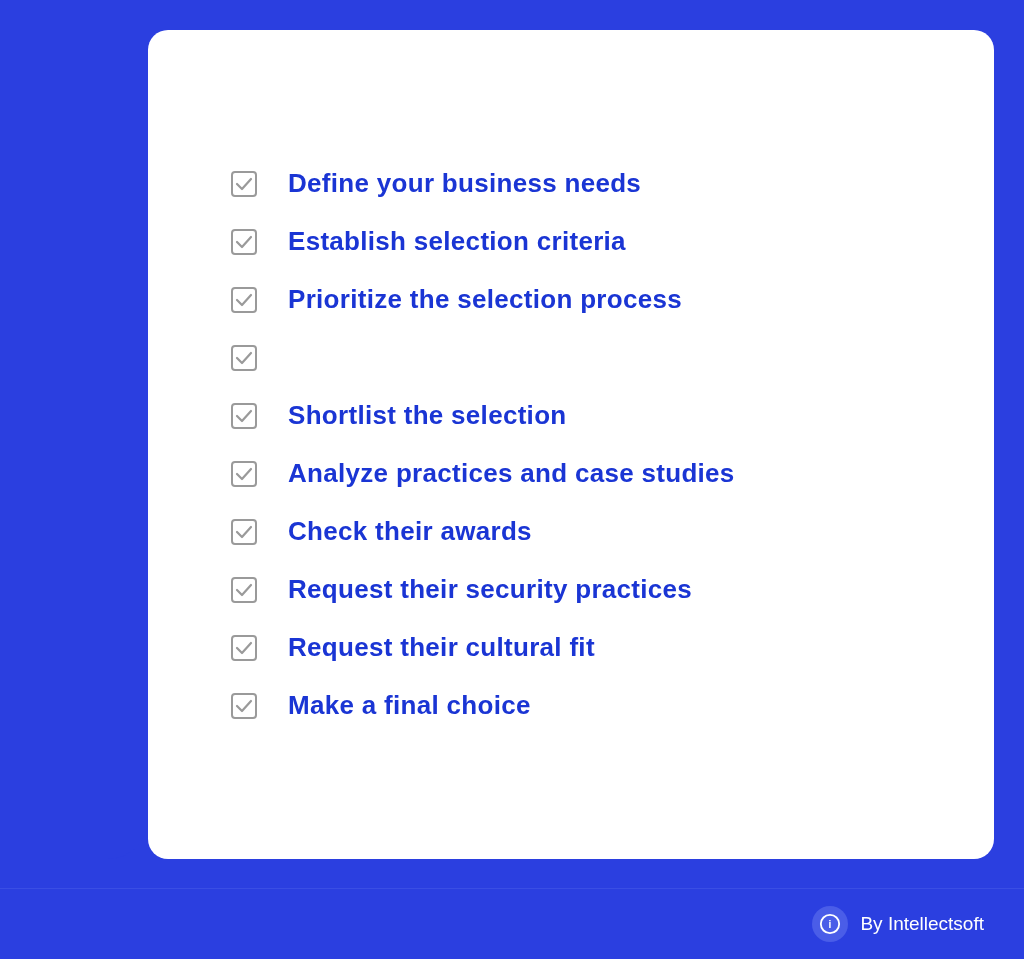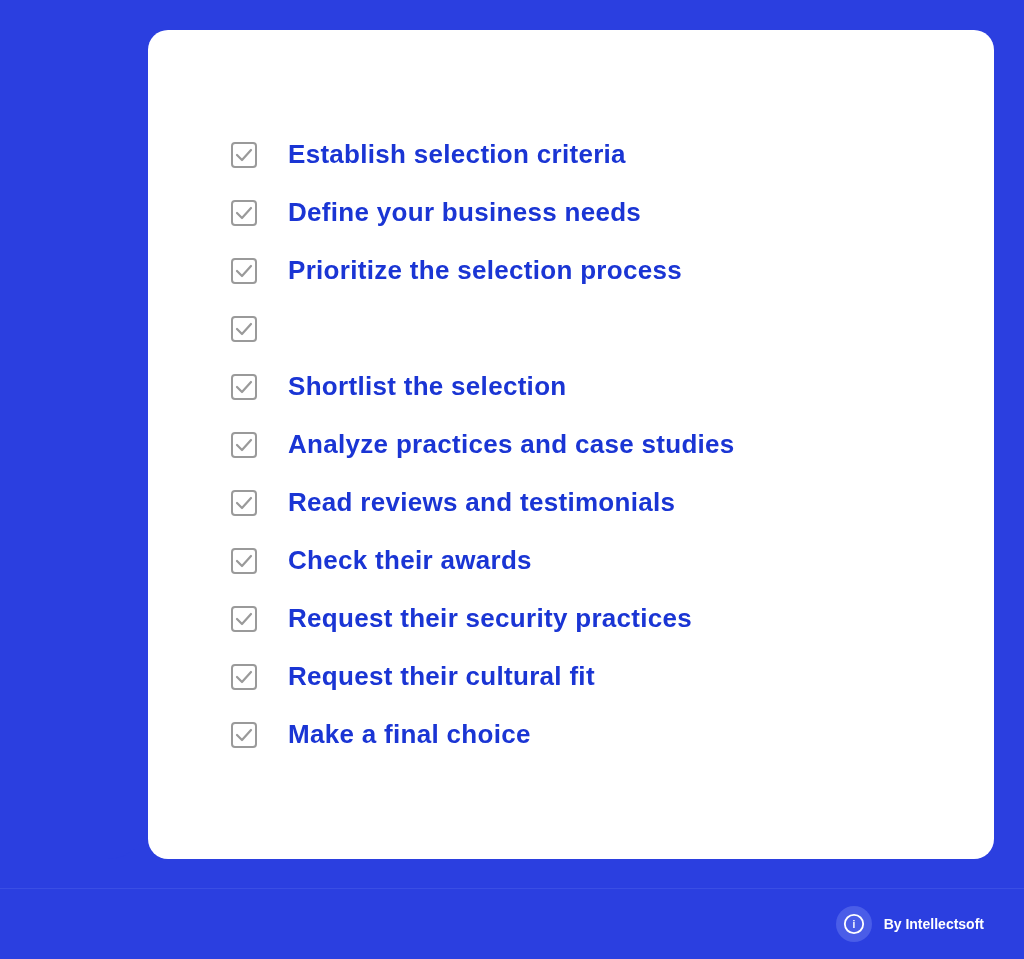--- a/index.html
+++ b/index.html
@@ -101,22 +101,22 @@
     }
 
     .footer-logo svg {
       width: 22px;
       height: 22px;
       fill: white;
     }
 
     .footer-text {
       color: #ffffff;
-      font-size: 14px;
-      font-weight: 700;
+      font-size: 19px;
+      font-weight: 400;
     }
 
     .divider-line {
       position: absolute;
       bottom: 70px;
       left: 0;
       right: 0;
       height: 1px;
       background-color: #4a5de8;
       opacity: 0.5;
@@ -129,38 +129,38 @@
 
 <div class="main-card">
   <ul class="checklist" id="checklist-container">
   <li class="checklist-item">
         <div class="checkbox-icon">
       <svg viewBox="0 0 28 28" fill="none" xmlns="http://www.w3.org/2000/svg">
         <rect x="2" y="2" width="24" height="24" rx="3" stroke="#9A9A9A" stroke-width="2" fill="none"></rect>
         <polyline points="7,14 12,19 21,9" stroke="#9A9A9A" stroke-width="2.2" stroke-linecap="round" stroke-linejoin="round"></polyline>
       </svg>
     </div>
+        <span class="item-label">Define your business needs</span>
+      </li>
+      <li class="checklist-item">
+        <div class="checkbox-icon">
+      <svg viewBox="0 0 28 28" fill="none" xmlns="http://www.w3.org/2000/svg">
+        <rect x="2" y="2" width="24" height="24" rx="3" stroke="#9A9A9A" stroke-width="2" fill="none"></rect>
+        <polyline points="7,14 12,19 21,9" stroke="#9A9A9A" stroke-width="2.2" stroke-linecap="round" stroke-linejoin="round"></polyline>
+      </svg>
+    </div>
         <span class="item-label">Establish selection criteria</span>
       </li>
       <li class="checklist-item">
         <div class="checkbox-icon">
       <svg viewBox="0 0 28 28" fill="none" xmlns="http://www.w3.org/2000/svg">
         <rect x="2" y="2" width="24" height="24" rx="3" stroke="#9A9A9A" stroke-width="2" fill="none"></rect>
         <polyline points="7,14 12,19 21,9" stroke="#9A9A9A" stroke-width="2.2" stroke-linecap="round" stroke-linejoin="round"></polyline>
       </svg>
     </div>
-        <span class="item-label">Define your business needs</span>
-      </li>
-      <li class="checklist-item">
-        <div class="checkbox-icon">
-      <svg viewBox="0 0 28 28" fill="none" xmlns="http://www.w3.org/2000/svg">
-        <rect x="2" y="2" width="24" height="24" rx="3" stroke="#9A9A9A" stroke-width="2" fill="none"></rect>
-        <polyline points="7,14 12,19 21,9" stroke="#9A9A9A" stroke-width="2.2" stroke-linecap="round" stroke-linejoin="round"></polyline>
-      </svg>
-    </div>
         <span class="item-label">Prioritize the selection process</span>
       </li>
       <li class="checklist-item">
         <div class="checkbox-icon">
       <svg viewBox="0 0 28 28" fill="none" xmlns="http://www.w3.org/2000/svg">
         <rect x="2" y="2" width="24" height="24" rx="3" stroke="#9A9A9A" stroke-width="2" fill="none"></rect>
         <polyline points="7,14 12,19 21,9" stroke="#9A9A9A" stroke-width="2.2" stroke-linecap="round" stroke-linejoin="round"></polyline>
       </svg>
     </div>
       </li>
@@ -174,29 +174,20 @@
         <span class="item-label">Shortlist the selection</span>
       </li>
       <li class="checklist-item">
         <div class="checkbox-icon">
       <svg viewBox="0 0 28 28" fill="none" xmlns="http://www.w3.org/2000/svg">
         <rect x="2" y="2" width="24" height="24" rx="3" stroke="#9A9A9A" stroke-width="2" fill="none"></rect>
         <polyline points="7,14 12,19 21,9" stroke="#9A9A9A" stroke-width="2.2" stroke-linecap="round" stroke-linejoin="round"></polyline>
       </svg>
     </div>
         <span class="item-label">Analyze practices and case studies</span>
-      </li>
-      <li class="checklist-item">
-        <div class="checkbox-icon">
-      <svg viewBox="0 0 28 28" fill="none" xmlns="http://www.w3.org/2000/svg">
-        <rect x="2" y="2" width="24" height="24" rx="3" stroke="#9A9A9A" stroke-width="2" fill="none"></rect>
-        <polyline points="7,14 12,19 21,9" stroke="#9A9A9A" stroke-width="2.2" stroke-linecap="round" stroke-linejoin="round"></polyline>
-      </svg>
-    </div>
-        <span class="item-label">Read reviews and testimonials</span>
       </li>
       <li class="checklist-item">
         <div class="checkbox-icon">
       <svg viewBox="0 0 28 28" fill="none" xmlns="http://www.w3.org/2000/svg">
         <rect x="2" y="2" width="24" height="24" rx="3" stroke="#9A9A9A" stroke-width="2" fill="none"></rect>
         <polyline points="7,14 12,19 21,9" stroke="#9A9A9A" stroke-width="2.2" stroke-linecap="round" stroke-linejoin="round"></polyline>
       </svg>
     </div>
         <span class="item-label">Check their awards</span>
       </li>

